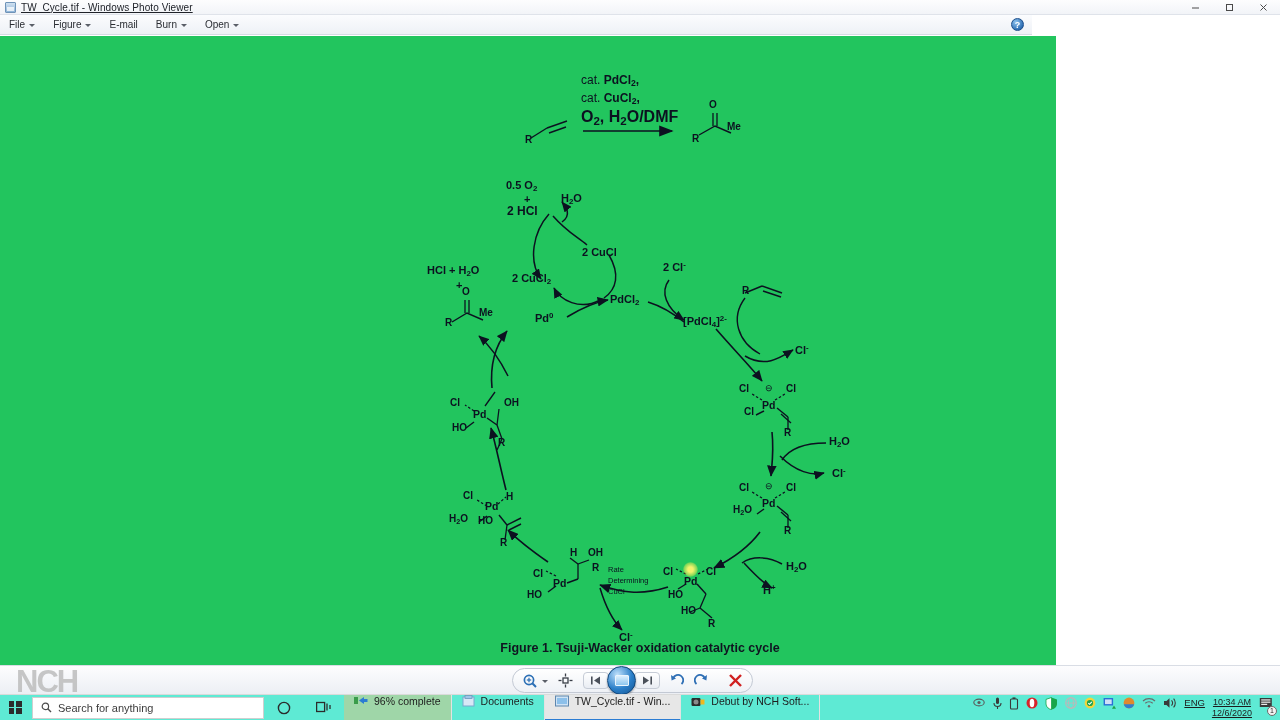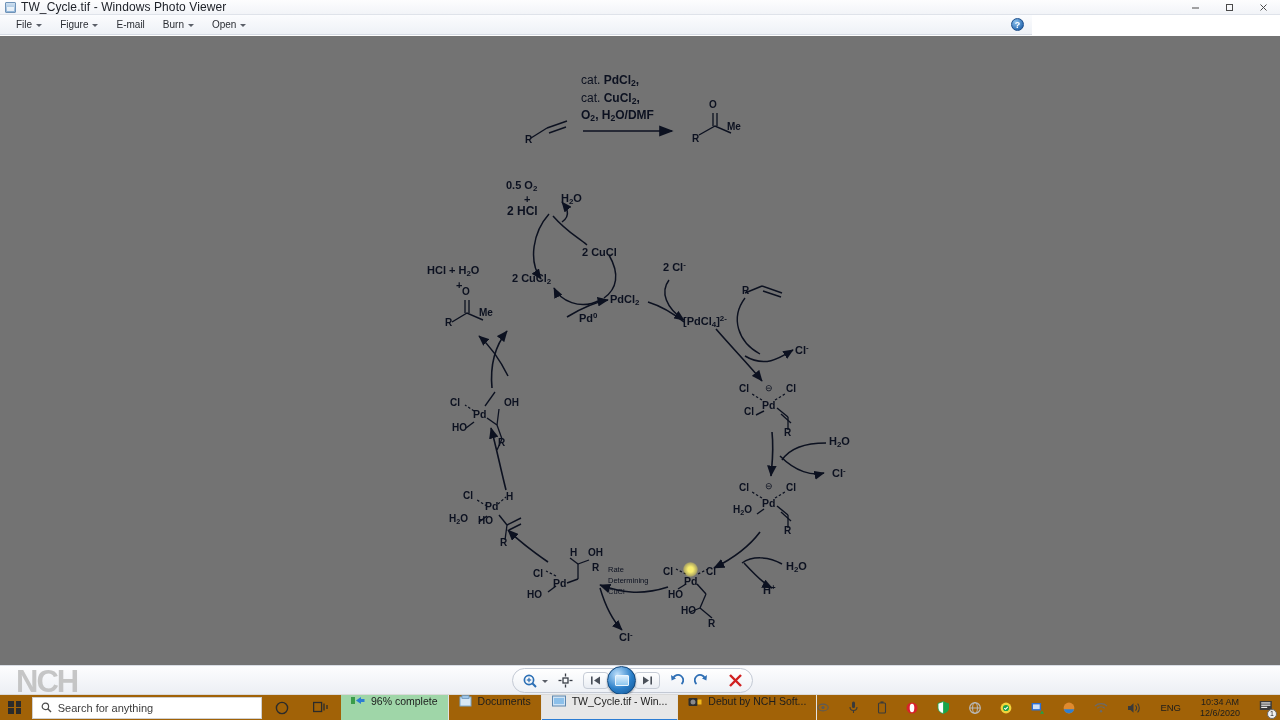--- a/index.html
+++ b/index.html
@@ -23,38 +23,39 @@
     width: 11px; height: 11px; margin-left: 5px; margin-right: 5px;
     background: linear-gradient(#cfe0f0, #8fb4d8);
     border: 1px solid #6f93b8; border-radius: 1px;
     position: relative;
   }
   .titlebar .tb-icon::after {
     content: ""; position: absolute; left: 1px; top: 4px;
     width: 7px; height: 4px; background: #fff; opacity: .75;
   }
   .titlebar .tb-title {
-    font-size: 12px; color: #20232a; letter-spacing: .1px;
+    font-size: 10px; color: #20232a; letter-spacing: .1px;
     white-space: nowrap;
+    text-decoration: underline;
   }
   .winbtns {
     position: absolute; right: 0; top: 0; height: 15px; display: flex;
   }
   .winbtn {
     width: 34px; height: 15px; display: flex; align-items: center; justify-content: center;
     font-size: 11px; color: #444; line-height: 1;
   }
   .winbtn svg { display: block; }
 
   
   .menubar {
     position: absolute; top: 15px; left: 0; width: 1032px; height: 20px;
     background: linear-gradient(#fbfcfe, #eef1f6);
     border-bottom: 1px solid #d6dbe4;
-    display: flex; align-items: center; padding-left: 8px;
+    display: flex; align-items: center; padding-left: 1px;
   }
   .menu-item {
     display: flex; align-items: center; gap: 4px;
     font-size: 10px; color: #2a2d33; padding: 2px 8px; margin-right: 2px;
     white-space: nowrap;
   }
   .caret {
     width: 0; height: 0; border-left: 3px solid transparent;
     border-right: 3px solid transparent; border-top: 3px solid #5a5f68;
     margin-top: 1px;
@@ -63,22 +64,22 @@
     position: absolute; right: 8px; top: 3px;
     width: 13px; height: 13px; border-radius: 50%;
     background: radial-gradient(circle at 35% 30%, #8fc4ef, #2f6fb5 70%, #1d4f8c);
     color: #fff; font-size: 9px; font-weight: bold;
     display: flex; align-items: center; justify-content: center;
     border: 1px solid #1d4f8c;
   }
 
   
   .viewer {
-    position: absolute; top: 36px; left: 0; width: 1280px; height: 629px;
-    background: #737373;
+    position: absolute; top: 36px; left: 0; width: 1056px; height: 629px;
+    background: #22c55e;
   }
   .scheme {
     position: absolute; inset: 0;
     color: #0e1320;
   }
   .lbl {
     position: absolute;
     font-family: "Liberation Sans", sans-serif;
     color: #0c1120;
     white-space: nowrap;
@@ -139,21 +140,21 @@
   }
   .rec-text {
     position: absolute; left: 641px; top: 668px;
     font-size: 16.5px; font-weight: bold; color: #bcbcbc;
     white-space: nowrap;
   }
 
   
   .taskbar {
     position: absolute; top: 694px; left: 0; width: 1280px; height: 26px;
-    background: #a16207; border-top: 1px solid #dadada;
+    background: #5eead4; border-top: 1px solid #dadada;
     display: flex; align-items: center;
   }
   .start-btn {
     width: 30px; height: 26px; display: flex; align-items: center; justify-content: center;
   }
   .win-logo {
     width: 13px; height: 13px;
     display: grid; grid-template-columns: 1fr 1fr; grid-template-rows: 1fr 1fr;
     gap: 1.5px;
   }
@@ -167,22 +168,22 @@
     width: 40px; height: 26px; display: flex; align-items: center; justify-content: center;
   }
   .task-btn {
     height: 26px; display: flex; align-items: flex-start; gap: 6px;
     padding: 0 10px; font-size: 10.5px; color: #1d1d1d; white-space: nowrap;
     border-right: 1px solid #e2e2e2;
   }
   .task-btn.green { background: #9fd6a8; }
   .task-btn.active { border-bottom: 2px solid #2b7cd3; background: #e7e7e7; }
   .tray {
-    margin-left: auto; display: flex; align-items: center; gap: 19px;
-    padding-right: 6px; font-size: 9.5px; color: #1d1d1d;
+    margin-left: auto; display: flex; align-items: flex-start; gap: 7px;
+    padding-right: 6px; font-size: 9.5px; color: #1d1d1d; text-decoration: underline;
   }
   .tray .clock { text-align: center; line-height: 11px; font-size: 9px; }
   .cursor-hl {
     position: absolute; width: 15px; height: 15px; border-radius: 50%;
     background: radial-gradient(circle, rgba(255,244,110,.95) 25%, rgba(255,238,80,.45) 60%, rgba(255,238,80,0) 75%);
   }
   svg.ink { position: absolute; left: 0; top: 0; overflow: visible; }
 </style>
 </head>
 <body>
@@ -350,34 +351,34 @@
           <line x1="469" y1="277" x2="469" y2="264" stroke-width="1.3"></line>
         </g>
       </svg>
 
       <div class="lbl" style="left:581px; top:38px; font-size:12px;">
         <span>cat. </span><b>PdCl<sub>2</sub>,</b>
       </div>
       <div class="lbl" style="left:581px; top:56px; font-size:12px;">
         <span>cat. </span><b>CuCl<sub>2</sub>,</b>
       </div>
-      <div class="lbl b" style="left:581px; top:73px; font-size:12px;text-align:center;">O<sub>2</sub>, H<sub>2</sub>O/DMF</div>
+      <div class="lbl b" style="left:581px; top:73px; font-size:16px;text-align:center;">O<sub>2</sub>, H<sub>2</sub>O/DMF</div>
       <div class="lbl b" style="left:525px; top:99px; font-size:10px;">R</div>
       <div class="lbl b" style="left:692px; top:98px; font-size:10px;">R</div>
       <div class="lbl b" style="left:727px; top:86px; font-size:10px;">Me</div>
       <div class="lbl b" style="left:709px; top:64px; font-size:10px;">O</div>
 
       <div class="lbl b" style="left:506px; top:144px; font-size:11px;">0.5 O<sub>2</sub></div>
       <div class="lbl b" style="left:524px; top:158px; font-size:11px;">+</div>
       <div class="lbl b" style="left:507px; top:169px; font-size:12px;">2 HCl</div>
       <div class="lbl b" style="left:561px; top:157px; font-size:11px;">H<sub>2</sub>O</div>
       <div class="lbl b" style="left:582px; top:211px; font-size:11px;">2 CuCl</div>
       <div class="lbl b" style="left:512px; top:237px; font-size:11px;">2 CuCl<sub>2</sub></div>
 
-      <div class="lbl b" style="left:535px; top:276px; font-size:11px;margin-left:44px;">Pd<sup>0</sup></div>
+      <div class="lbl b" style="left:535px; top:276px; font-size:11px;">Pd<sup>0</sup></div>
       <div class="lbl b" style="left:610px; top:258px; font-size:11px;">PdCl<sub>2</sub></div>
       <div class="lbl b" style="left:663px; top:225px; font-size:11px;">2 Cl<sup>-</sup></div>
       <div class="lbl b" style="left:683px; top:279px; font-size:11px;">[PdCl<sub>4</sub>]<sup>2-</sup></div>
       <div class="lbl b" style="left:742px; top:250px; font-size:10px;">R</div>
       <div class="lbl b" style="left:795px; top:308px; font-size:11px;">Cl<sup>-</sup></div>
 
       <div class="lbl b" style="left:739px; top:348px; font-size:10px;">Cl</div>
       <div class="lbl b" style="left:786px; top:348px; font-size:10px;">Cl</div>
       <div class="lbl b" style="left:744px; top:371px; font-size:10px;">Cl</div>
       <div class="lbl b" style="left:762px; top:364px; font-size:10.5px;">Pd</div>
@@ -431,20 +432,21 @@
       <div class="lbl b" style="left:498px; top:402px; font-size:10px;">R</div>
 
       <div class="lbl b" style="left:427px; top:229px; font-size:11px;">HCl + H<sub>2</sub>O</div>
       <div class="lbl b" style="left:456px; top:244px; font-size:11px;">+</div>
       <div class="lbl b" style="left:445px; top:282px; font-size:10px;">R</div>
       <div class="lbl b" style="left:479px; top:272px; font-size:10px;">Me</div>
       <div class="lbl b" style="left:462px; top:251px; font-size:10px;">O</div>
 
     </div>
 
+    <div class="caption">Figure 1. Tsuji-Wacker oxidation catalytic cycle</div>
   </div>
 
   <div class="ctrlbar">
     <div class="ctrl-group">
 
       <div class="ctrl-btn">
         <svg width="17" height="16" viewBox="0 0 17 16">
           <circle cx="7" cy="7" r="4.6" fill="none" stroke="#2b6fb5" stroke-width="1.7"></circle>
           <line x1="10.3" y1="10.3" x2="14" y2="14" stroke="#2b6fb5" stroke-width="2"></line>
           <line x1="4.8" y1="7" x2="9.2" y2="7" stroke="#2b6fb5" stroke-width="1.2"></line>

